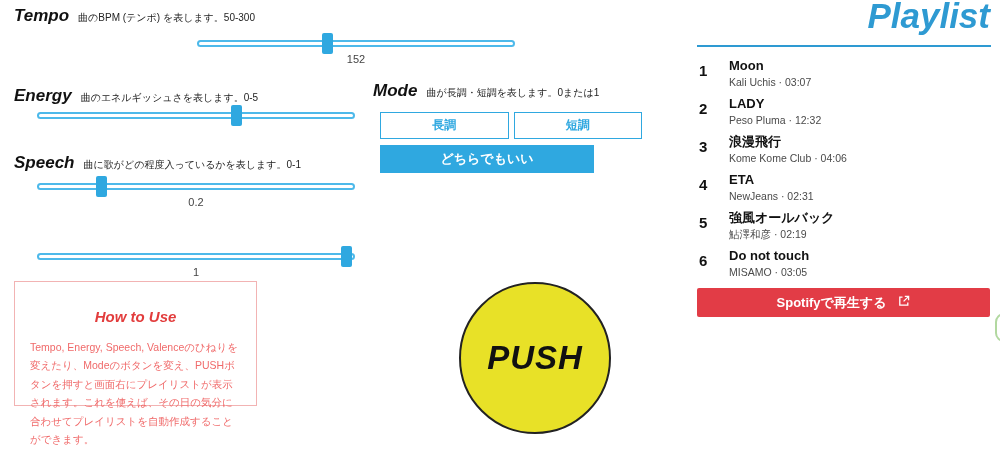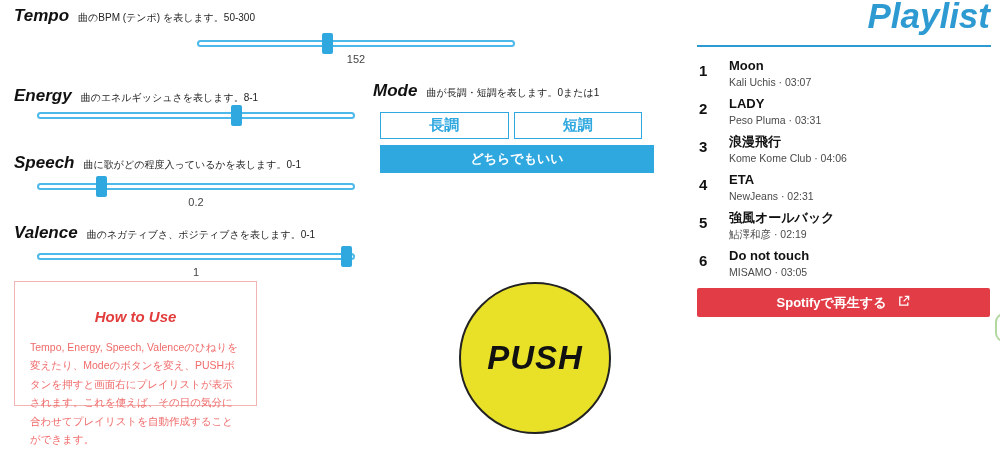--- a/index.html
+++ b/index.html
@@ -64,29 +64,29 @@
     left: 380px; top: 112px;
     width: 262px;
     display: flex; gap: 5px;
   }
   .mode-btn {
     flex: 1;
     height: 27px;
     background: #fff;
     border: 1px solid #2fa8e0;
     color: #2fa8e0;
-    font-size: 15px;
+    font-size: 12px;
     font-weight: bold;
     font-family: "Liberation Sans", sans-serif;
     cursor: pointer;
   }
   .mode-btn-either {
     position: absolute;
     left: 380px; top: 145px;
-    width: 274px; height: 28px;
+    width: 214px; height: 28px;
     background: #2fa8e0;
     border: 1px solid #2fa8e0;
     color: #ffffff;
     font-size: 13px;
     font-weight: bold;
     font-family: "Liberation Sans", sans-serif;
     cursor: pointer;
   }
 
   
@@ -210,37 +210,34 @@
 
   <div class="ctl-head" id="tempo-head">
     <span class="ctl-title">Tempo</span><span class="ctl-desc">曲のBPM (テンポ) を表します。50-300</span>
   </div>
   <div class="track" id="tempo-track">
     <div class="thumb" style="left: calc(41% - 6px);"></div>
   </div>
   <div class="ctl-value" id="tempo-value">152</div>
 
   <div class="ctl-head" id="energy-head">
-    <span class="ctl-title">Energy</span><span class="ctl-desc">曲のエネルギッシュさを表します。8-1</span>
+    <span class="ctl-title">Energy</span><span class="ctl-desc">曲のエネルギッシュさを表します。0-5</span>
   </div>
   <div class="track" id="energy-track">
     <div class="thumb" style="left: calc(63% - 6px);"></div>
   </div>
 
   <div class="ctl-head" id="speech-head">
     <span class="ctl-title">Speech</span><span class="ctl-desc">曲に歌がどの程度入っているかを表します。0-1</span>
   </div>
   <div class="track" id="speech-track">
     <div class="thumb" style="left: calc(20% - 6px);"></div>
   </div>
   <div class="ctl-value" id="speech-value">0.2</div>
 
-  <div class="ctl-head" id="valence-head">
-    <span class="ctl-title">Valence</span><span class="ctl-desc">曲のネガティブさ、ポジティブさを表します。0-1</span>
-  </div>
   <div class="track" id="valence-track">
     <div class="thumb" style="left: calc(98% - 6px);"></div>
   </div>
   <div class="ctl-value" id="valence-value">1</div>
 
   <div class="ctl-head" id="mode-head">
     <span class="ctl-title">Mode</span><span class="ctl-desc">曲が長調・短調を表します。0または1</span>
   </div>
   <div class="mode-row">
     <button class="mode-btn">長調</button>
@@ -263,21 +260,21 @@
       <div class="pl-num">1</div>
       <div>
         <div class="pl-song-title">Moon</div>
         <div class="pl-song-sub">Kali Uchis · 03:07</div>
       </div>
     </div>
     <div class="pl-row">
       <div class="pl-num">2</div>
       <div>
         <div class="pl-song-title">LADY</div>
-        <div class="pl-song-sub">Peso Pluma · 03:31</div>
+        <div class="pl-song-sub">Peso Pluma · 12:32</div>
       </div>
     </div>
     <div class="pl-row">
       <div class="pl-num">3</div>
       <div>
         <div class="pl-song-title">浪漫飛行</div>
         <div class="pl-song-sub">Kome Kome Club · 04:06</div>
       </div>
     </div>
     <div class="pl-row">

